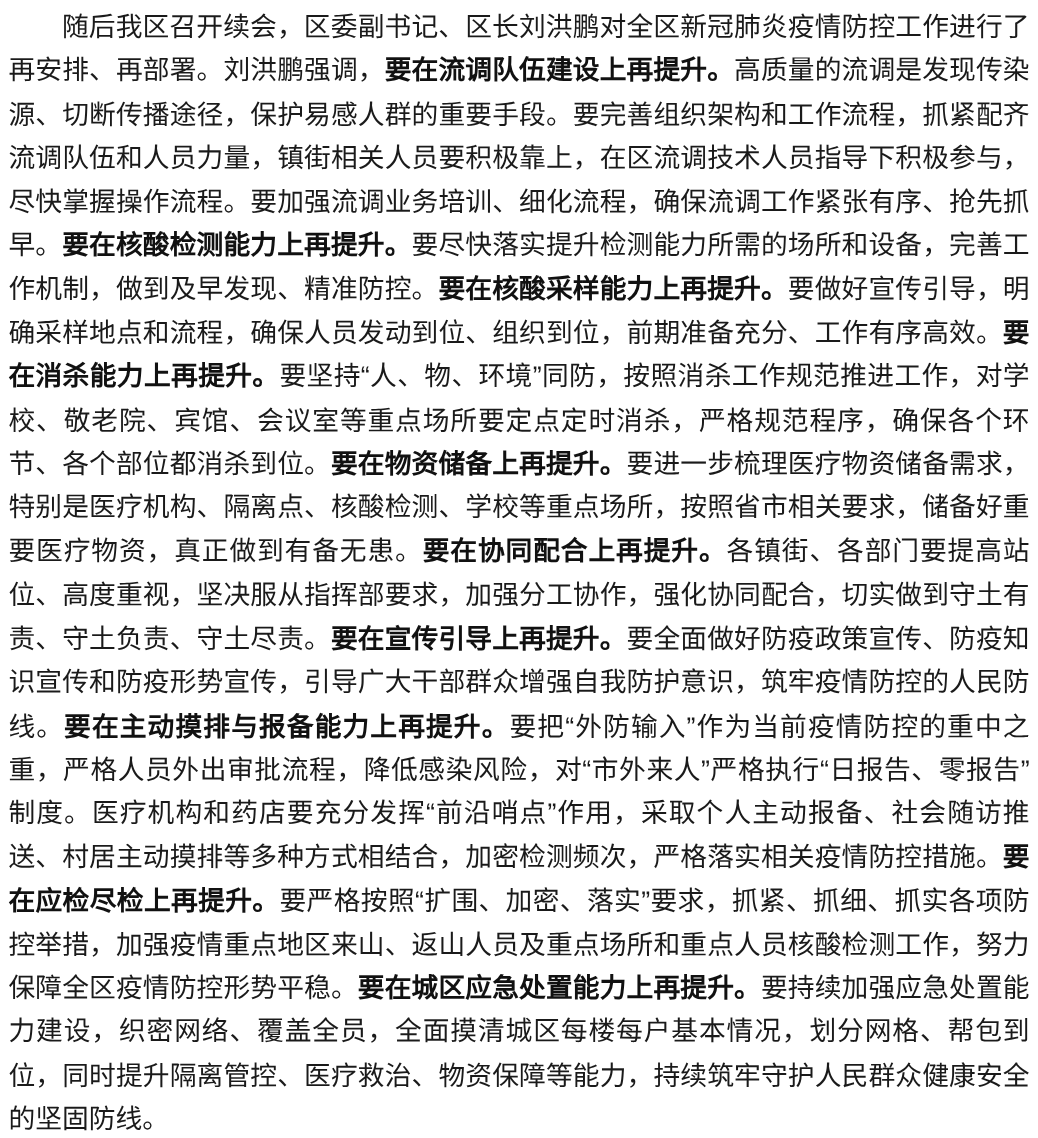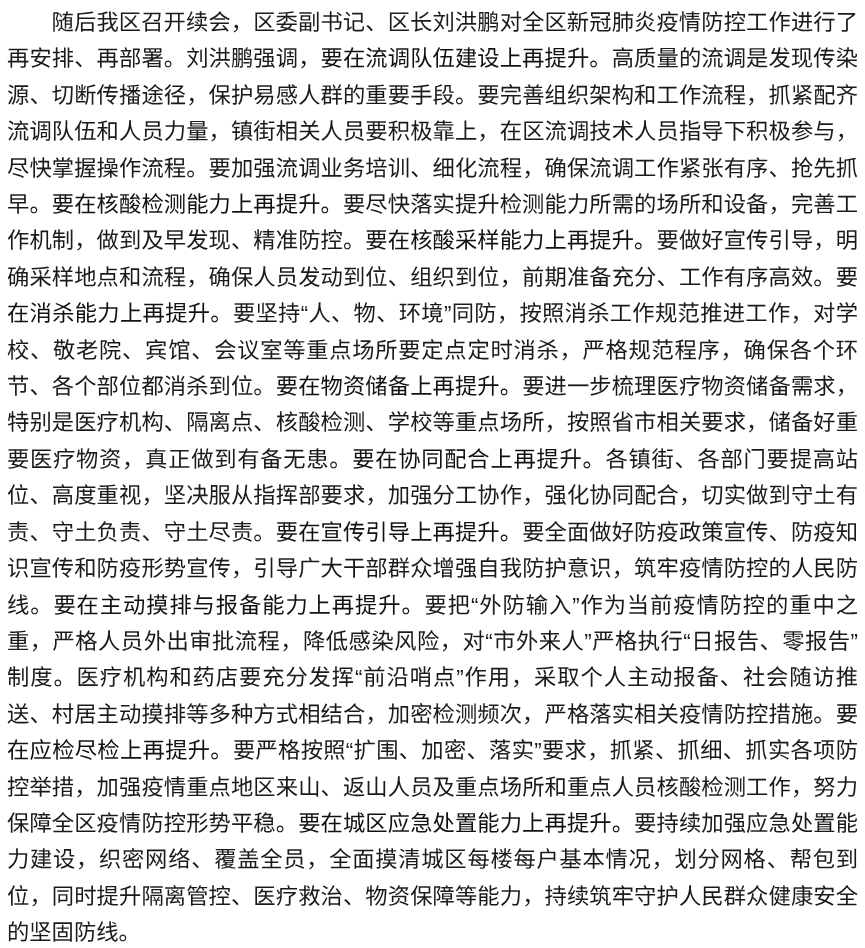--- a/index.html
+++ b/index.html
@@ -20,21 +20,21 @@
     font-family: "Liberation Sans", "DejaVu Sans", sans-serif;
     font-size: 22.3px;
     line-height: 36.4px;
     color: #1a1a1a;
     text-align: justify;
     text-justify: inter-ideograph;
     text-indent: 2em;
     word-break: break-all;
   }
   .para span.bold {
-    font-weight: 400;
+    font-weight: 700;
     color: #111111;
   }
 </style>
 </head>
 <body>
 
 <div class="page">
   <p class="para" id="body-paragraph"><span>随后我区召开续会，区委副书记、区长刘洪鹏对全区新冠肺炎疫情防控工作进行了再安排、再部署。刘洪鹏强调，</span><span class="bold">要在流调队伍建设上再提升。</span><span>高质量的流调是发现传染源、切断传播途径，保护易感人群的重要手段。要完善组织架构和工作流程，抓紧配齐流调队伍和人员力量，镇街相关人员要积极靠上，在区流调技术人员指导下积极参与，尽快掌握操作流程。要加强流调业务培训、细化流程，确保流调工作紧张有序、抢先抓早。</span><span class="bold">要在核酸检测能力上再提升。</span><span>要尽快落实提升检测能力所需的场所和设备，完善工作机制，做到及早发现、精准防控。</span><span class="bold">要在核酸采样能力上再提升。</span><span>要做好宣传引导，明确采样地点和流程，确保人员发动到位、组织到位，前期准备充分、工作有序高效。</span><span class="bold">要在消杀能力上再提升。</span><span>要坚持“人、物、环境”同防，按照消杀工作规范推进工作，对学校、敬老院、宾馆、会议室等重点场所要定点定时消杀，严格规范程序，确保各个环节、各个部位都消杀到位。</span><span class="bold">要在物资储备上再提升。</span><span>要进一步梳理医疗物资储备需求，特别是医疗机构、隔离点、核酸检测、学校等重点场所，按照省市相关要求，储备好重要医疗物资，真正做到有备无患。</span><span class="bold">要在协同配合上再提升。</span><span>各镇街、各部门要提高站位、高度重视，坚决服从指挥部要求，加强分工协作，强化协同配合，切实做到守土有责、守土负责、守土尽责。</span><span class="bold">要在宣传引导上再提升。</span><span>要全面做好防疫政策宣传、防疫知识宣传和防疫形势宣传，引导广大干部群众增强自我防护意识，筑牢疫情防控的人民防线。</span><span class="bold">要在主动摸排与报备能力上再提升。</span><span>要把“外防输入”作为当前疫情防控的重中之重，严格人员外出审批流程，降低感染风险，对“市外来人”严格执行“日报告、零报告”制度。医疗机构和药店要充分发挥“前沿哨点”作用，采取个人主动报备、社会随访推送、村居主动摸排等多种方式相结合，加密检测频次，严格落实相关疫情防控措施。</span><span class="bold">要在应检尽检上再提升。</span><span>要严格按照“扩围、加密、落实”要求，抓紧、抓细、抓实各项防控举措，加强疫情重点地区来山、返山人员及重点场所和重点人员核酸检测工作，努力保障全区疫情防控形势平稳。</span><span class="bold">要在城区应急处置能力上再提升。</span><span>要持续加强应急处置能力建设，织密网络、覆盖全员，全面摸清城区每楼每户基本情况，划分网格、帮包到位，同时提升隔离管控、医疗救治、物资保障等能力，持续筑牢守护人民群众健康安全的坚固防线。</span></p>
 </div>
 

